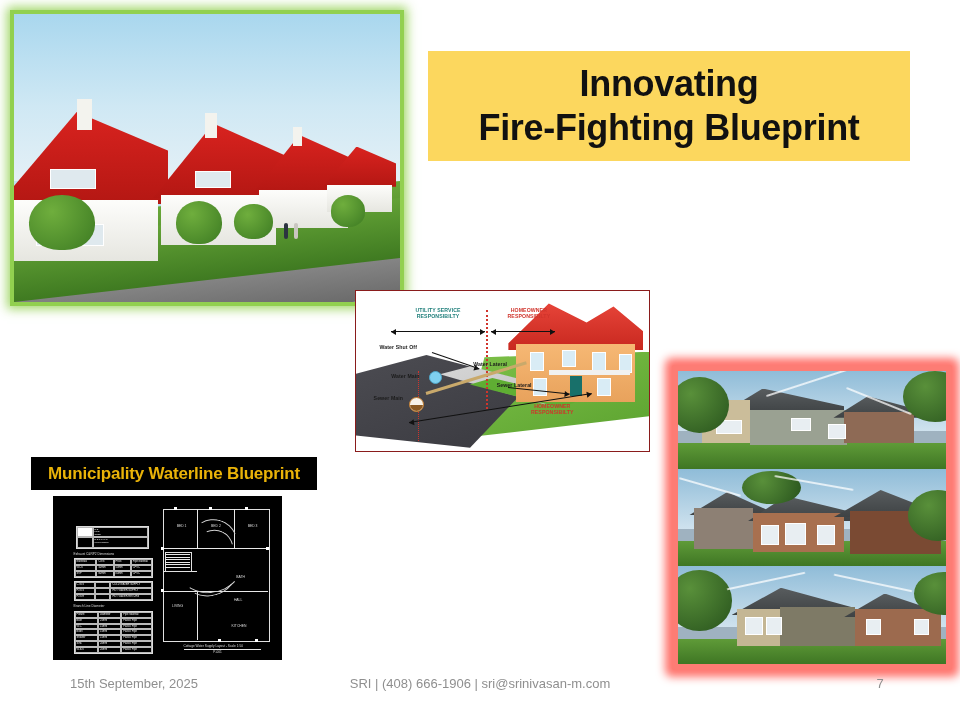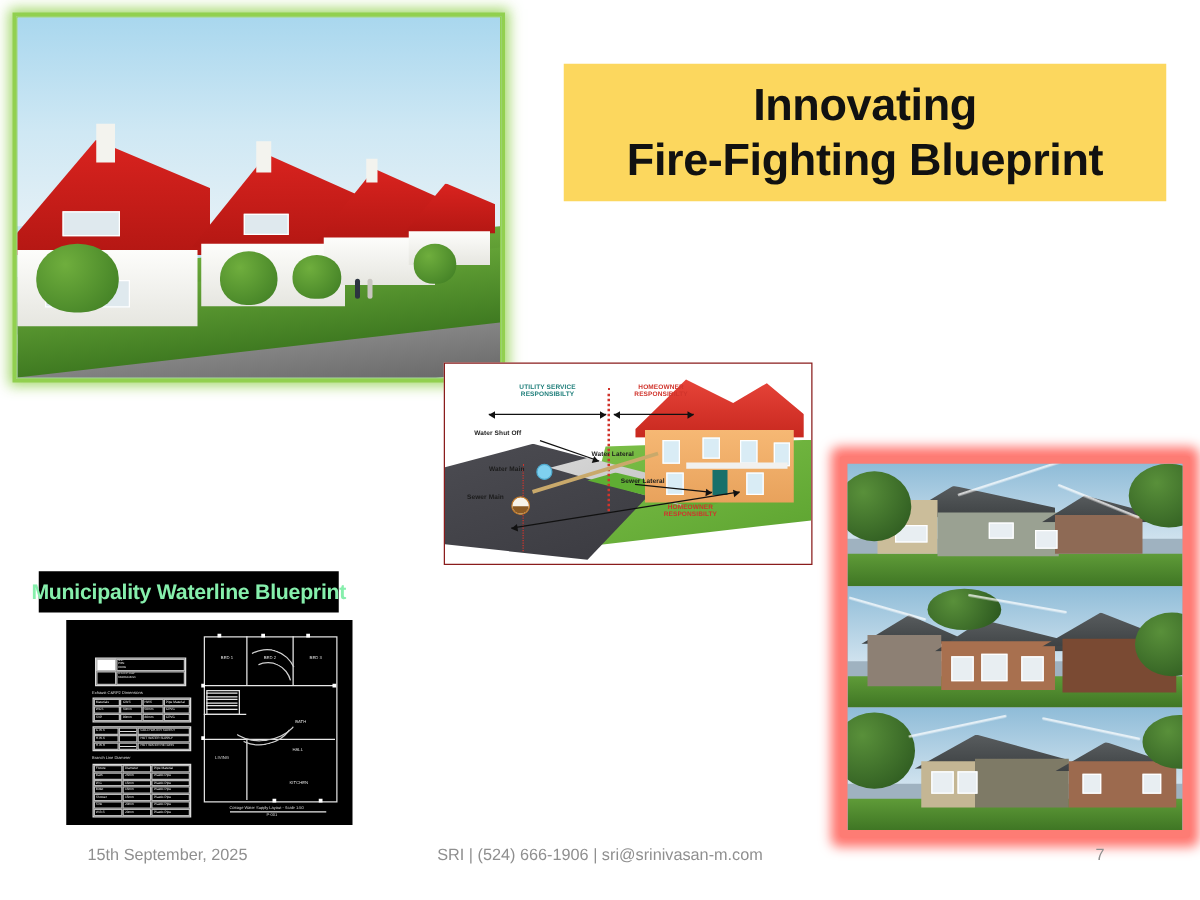--- a/index.html
+++ b/index.html
@@ -4,38 +4,38 @@
 <style>
   html,body{margin:0;padding:0;}
   body{
     width:960px;height:720px;background:#ffffff;overflow:hidden;position:relative;
     font-family:"Liberation Sans", sans-serif;
   }
   .slide{position:absolute;inset:0;width:960px;height:720px;background:#fff;}
 
   
   .title-box{
-    position:absolute;left:451px;top:51px;width:482px;height:110px;
+    position:absolute;left:428px;top:51px;width:482px;height:110px;
     background:#fcd75e;display:flex;flex-direction:column;
     align-items:center;justify-content:center;
   }
   .title-line{
     color:#111;font-weight:bold;font-size:36px;line-height:44px;
     letter-spacing:-0.3px;white-space:nowrap;text-align:center;
   }
 
   
   .chip{
     position:absolute;display:flex;align-items:center;justify-content:center;
     font-weight:bold;font-size:17px;letter-spacing:-0.2px;white-space:nowrap;
   }
   .chip-green{left:16px;top:318px;width:297px;height:33px;background:#7cc142;color:#111;}
   .chip-red{left:676px;top:318px;width:268px;height:33px;background:#cc0000;color:#fff;
             background:linear-gradient(180deg,#d40000 0%,#b40000 100%);}
-  .chip-black{left:31px;top:457px;width:240px;height:33px;background:#000;color:#86efac;}
+  .chip-black{left:31px;top:457px;width:286px;height:33px;background:#000;color:#eab308;}
 
   
   .frame{position:absolute;overflow:hidden;}
   .glow-green{
     box-shadow:0 0 10px 6px rgba(146,208,80,.85), 0 0 0 3px #92d050;
     border:1px solid #92d050;
   }
   .glow-red{
     box-shadow:0 0 9px 7px rgba(255,110,102,.95);
     border:6px solid #fd7c74;border-radius:2px;
@@ -405,17 +405,17 @@
       <div class="cl-win" style="left:88%;top:54%;width:5%;height:14%;"></div>
       <div class="cl-tree" style="left:-4%;top:4%;width:24%;height:62%;"></div>
       <div class="cl-tree" style="left:88%;top:6%;width:22%;height:44%;"></div>
       <div class="cl-spray" style="left:18%;top:14%;width:30%;transform:rotate(-12deg);"></div>
       <div class="cl-spray" style="left:58%;top:16%;width:30%;transform:rotate(12deg);"></div>
     </div>
   </div>
 
   <div class="footer">
     <div class="f-date">15th September, 2025</div>
-    <div class="f-center">SRI | (524) 666-1906 | sri@srinivasan-m.com</div>
+    <div class="f-center">SRI | (408) 666-1906 | sri@srinivasan-m.com</div>
     <div class="f-page">7</div>
   </div>
 
 </div>
 
 </body></html>

